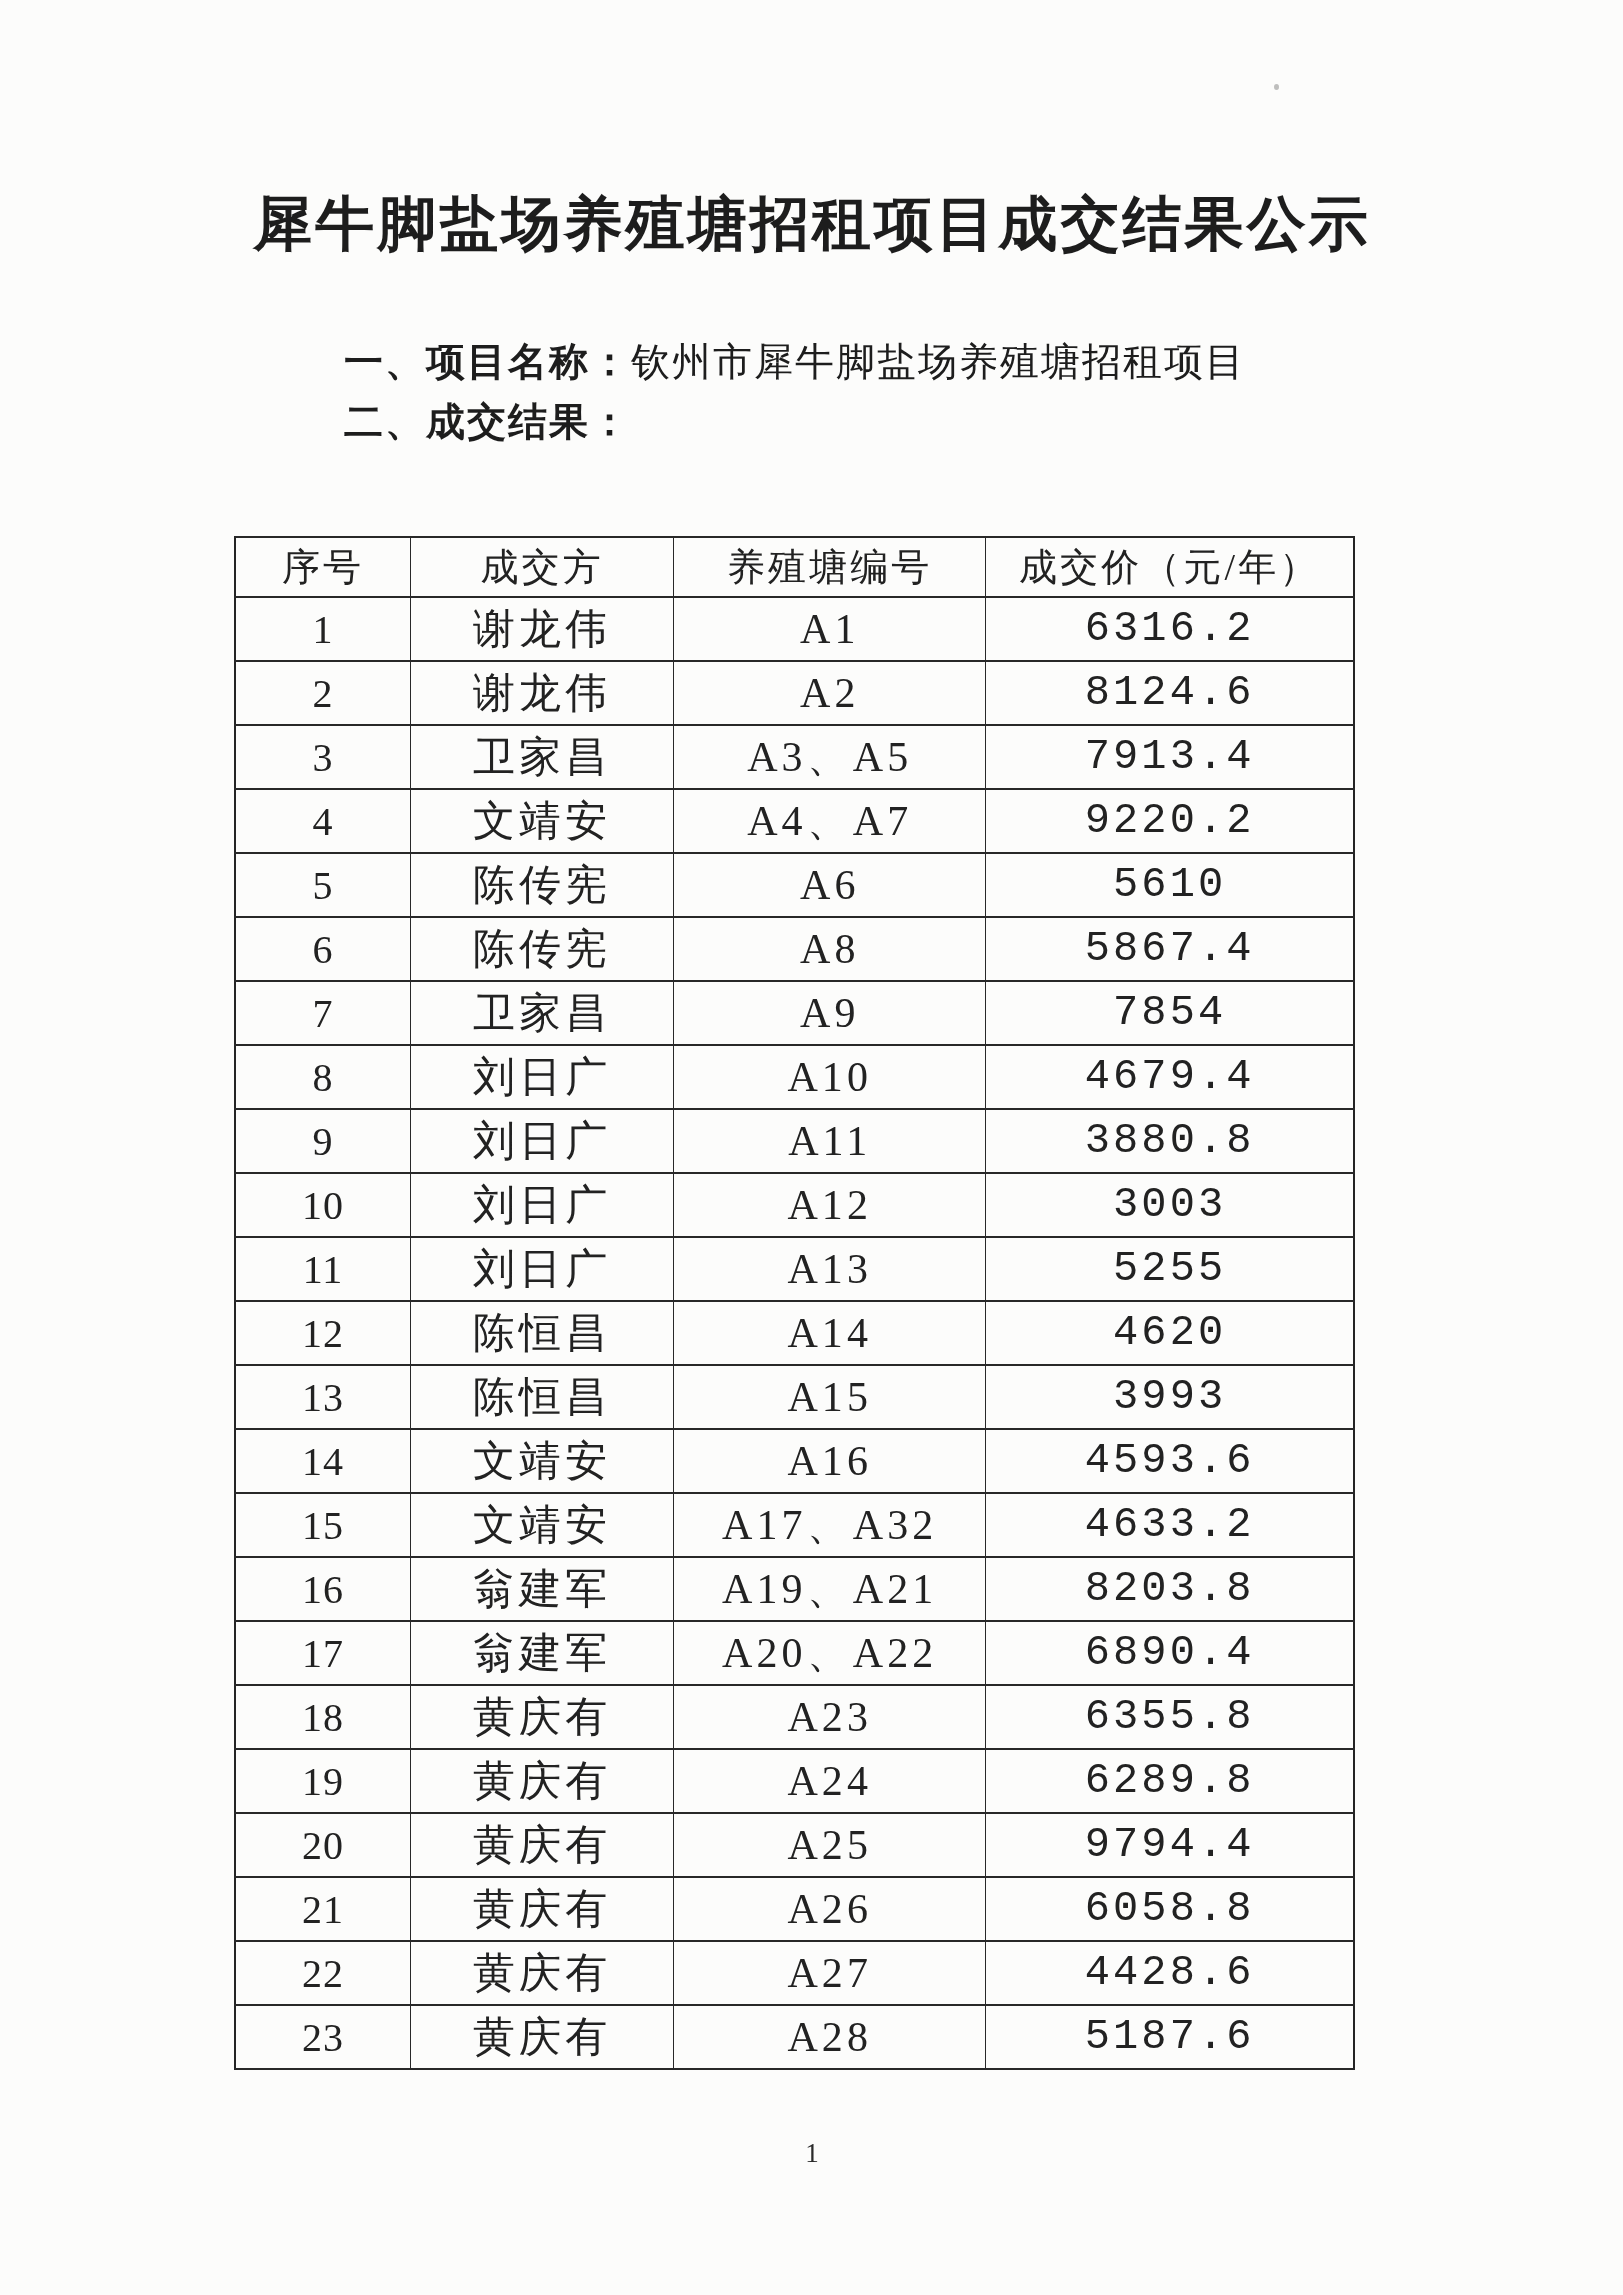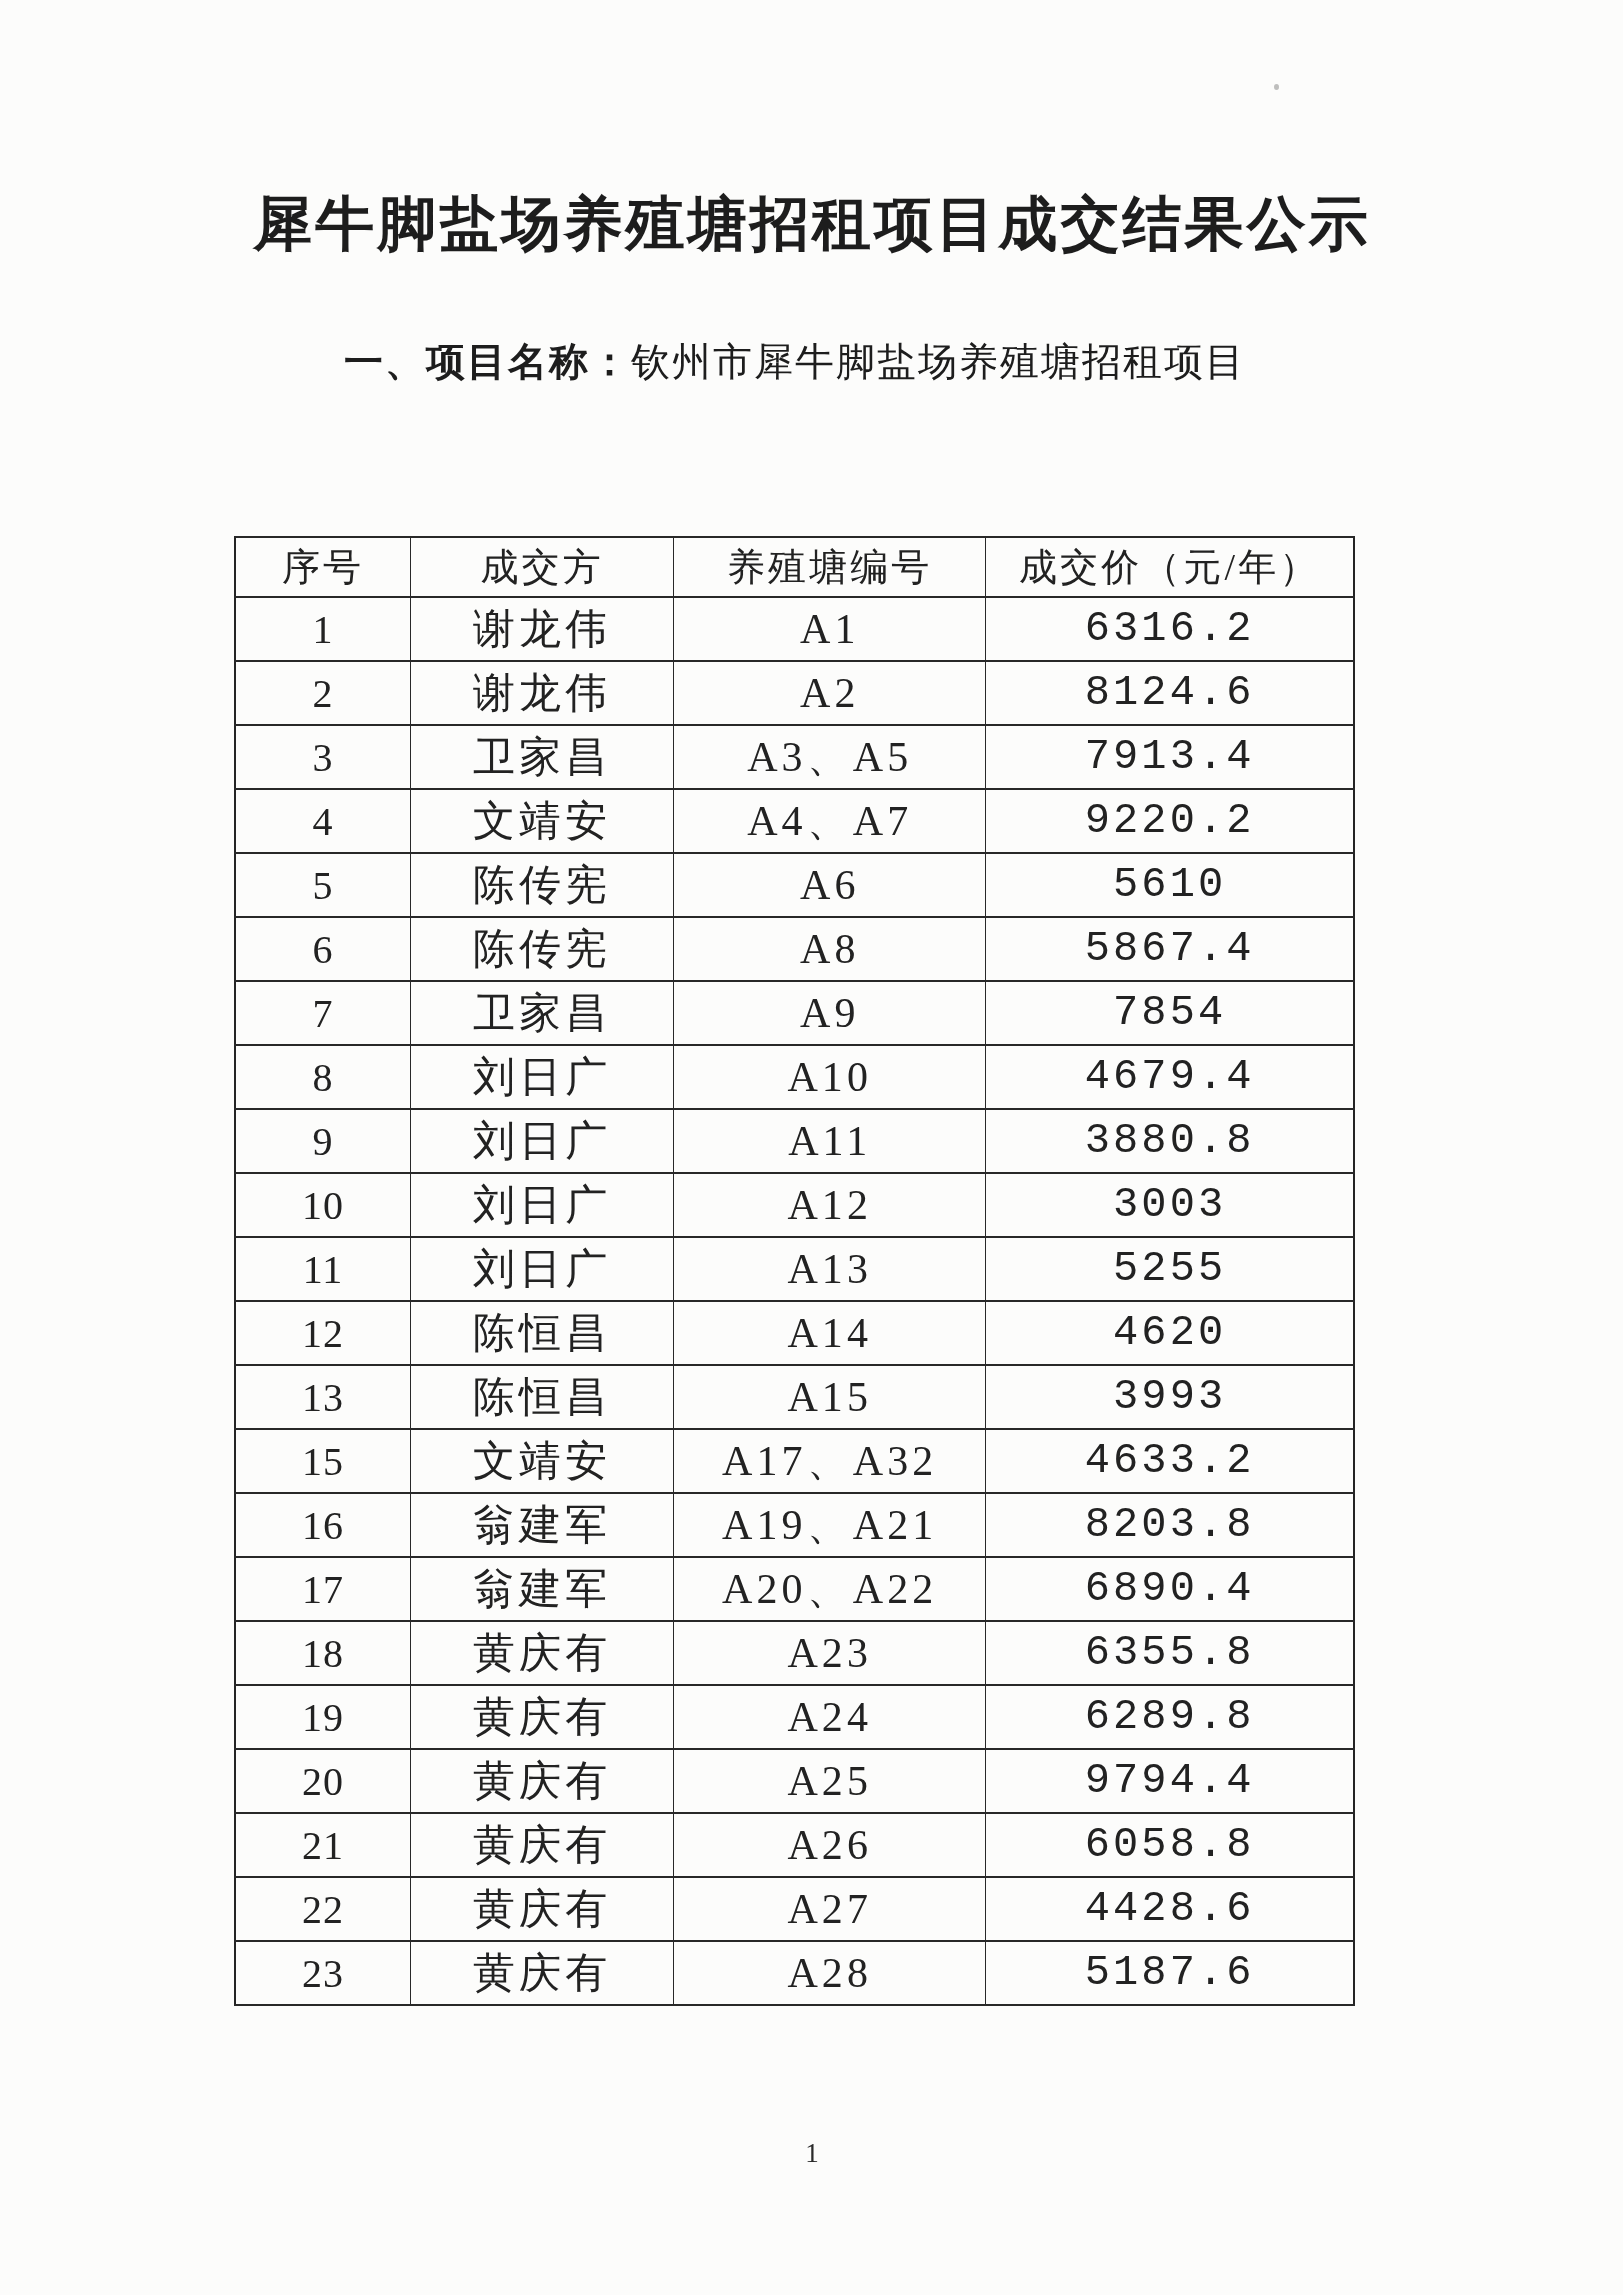--- a/index.html
+++ b/index.html
@@ -124,20 +124,23 @@
 
 <div class="page">
 
   <span class="scan-dot"></span>
 
   <h1 class="doc-title">犀牛脚盐场养殖塘招租项目成交结果公示</h1>
 
   <div class="sections">
     <div class="section-line">
       <span class="section-label">一、项目名称：</span><span class="section-value">钦州市犀牛脚盐场养殖塘招租项目</span>
+    </div>
+    <div class="section-line">
+      <span class="section-label">二、成交结果：</span>
     </div>
   </div>
 
   <table class="results">
     <colgroup>
         <col style="width: 15.7%;">
         <col style="width: 23.5%;">
         <col style="width: 27.9%;">
         <col style="width: 32.9%;">
       </colgroup>
@@ -222,20 +225,26 @@
           <td class="cell-pond">A14</td>
           <td class="cell-price">4620</td>
         </tr>
         <tr class="data-row">
           <td class="cell-seq">13</td>
           <td class="cell-winner">陈恒昌</td>
           <td class="cell-pond">A15</td>
           <td class="cell-price">3993</td>
         </tr>
         <tr class="data-row">
+          <td class="cell-seq">14</td>
+          <td class="cell-winner">文靖安</td>
+          <td class="cell-pond">A16</td>
+          <td class="cell-price">4593.6</td>
+        </tr>
+        <tr class="data-row">
           <td class="cell-seq">15</td>
           <td class="cell-winner">文靖安</td>
           <td class="cell-pond">A17、A32</td>
           <td class="cell-price">4633.2</td>
         </tr>
         <tr class="data-row">
           <td class="cell-seq">16</td>
           <td class="cell-winner">翁建军</td>
           <td class="cell-pond">A19、A21</td>
           <td class="cell-price">8203.8</td>

